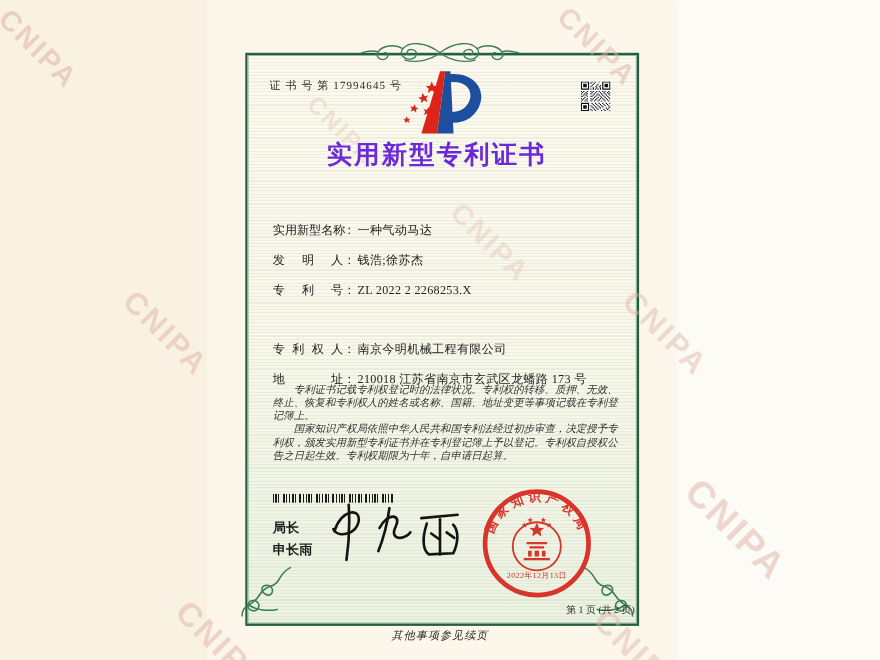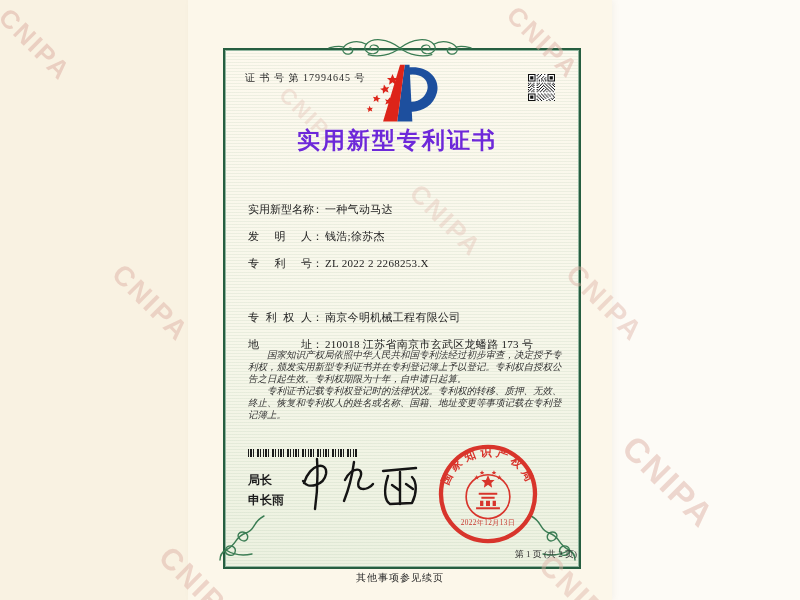--- a/index.html
+++ b/index.html
@@ -33,21 +33,21 @@
   .bodytext{left:60px;top:349px;width:316px;font-size:9.5px;line-height:12px;
             color:#333;font-style:italic;}
   .bodytext p{margin:0;text-indent:2em;}
   .barcode{left:60px;top:449px;width:110px;height:8px;
     background:repeating-linear-gradient(90deg,#1c1c1c 0 1px,rgba(0,0,0,0) 1px 2px,#1c1c1c 2px 4px,rgba(0,0,0,0) 4px 5px,#1c1c1c 5px 6px,rgba(0,0,0,0) 6px 9px,#1c1c1c 9px 11px,rgba(0,0,0,0) 11px 12px,#1c1c1c 12px 13px,rgba(0,0,0,0) 13px 15px);}
   .sigblock{left:60px;top:470px;font-size:12px;font-weight:bold;color:#1d1d1d;line-height:20px;}
   .signature{left:100px;top:448px;}
   .seal{left:247px;top:441px;}
   .pagenum{left:35px;top:548px;width:354px;text-align:right;font-size:9px;color:#333;}
   .contnote{left:35px;top:571px;width:354px;text-align:center;font-size:10px;
-            color:#2a2a2a;letter-spacing:1px;}
+            font-style:italic;color:#2a2a2a;letter-spacing:1px;}
   svg{display:block;}
 </style>
 </head>
 <body>
 
 <div class="canvas">
 
   <span class="wm" style="left:14px;top:2px;font-size:26px;opacity:.55">CNIPA</span>
   <span class="wm" style="left:522px;top:0px;font-size:26px;opacity:.5">CNIPA</span>
   <span class="wm" style="left:292px;top:82px;font-size:22px;opacity:.3">CNIPA</span>
@@ -147,22 +147,22 @@
       <span class="flabel">专利号</span><span class="fcolon">：</span><span class="fvalue">ZL 2022 2 2268253.X</span>
     </div>
     <div class="abs frow" style="top:286px;z-index:5">
       <span class="flabel">专利权人</span><span class="fcolon">：</span><span class="fvalue">南京今明机械工程有限公司</span>
     </div>
     <div class="abs frow" style="top:313px;z-index:5">
       <span class="flabel">地址</span><span class="fcolon">：</span><span class="fvalue">210018 江苏省南京市玄武区龙蟠路 173 号</span>
     </div>
 
     <div class="abs bodytext" style="z-index:5">
+      <p>专利证书记载专利权登记时的法律状况。专利权的转移、质押、无效、终止、恢复和专利权人的姓名或名称、国籍、地址变更等事项记载在专利登记簿上。</p>
       <p>国家知识产权局依照中华人民共和国专利法经过初步审查，决定授予专利权，颁发实用新型专利证书并在专利登记簿上予以登记。专利权自授权公告之日起生效。专利权期限为十年，自申请日起算。</p>
-      <p>专利证书记载专利权登记时的法律状况。专利权的转移、质押、无效、终止、恢复和专利权人的姓名或名称、国籍、地址变更等事项记载在专利登记簿上。</p>
     </div>
 
     <div class="abs barcode" style="z-index:5"></div>
 
     <div class="abs sigblock" style="z-index:5">
       <div>局长</div>
       <div>申长雨</div>
     </div>
 
     <svg class="abs signature" style="z-index:6" width="140" height="72" viewBox="0 0 140 70">

